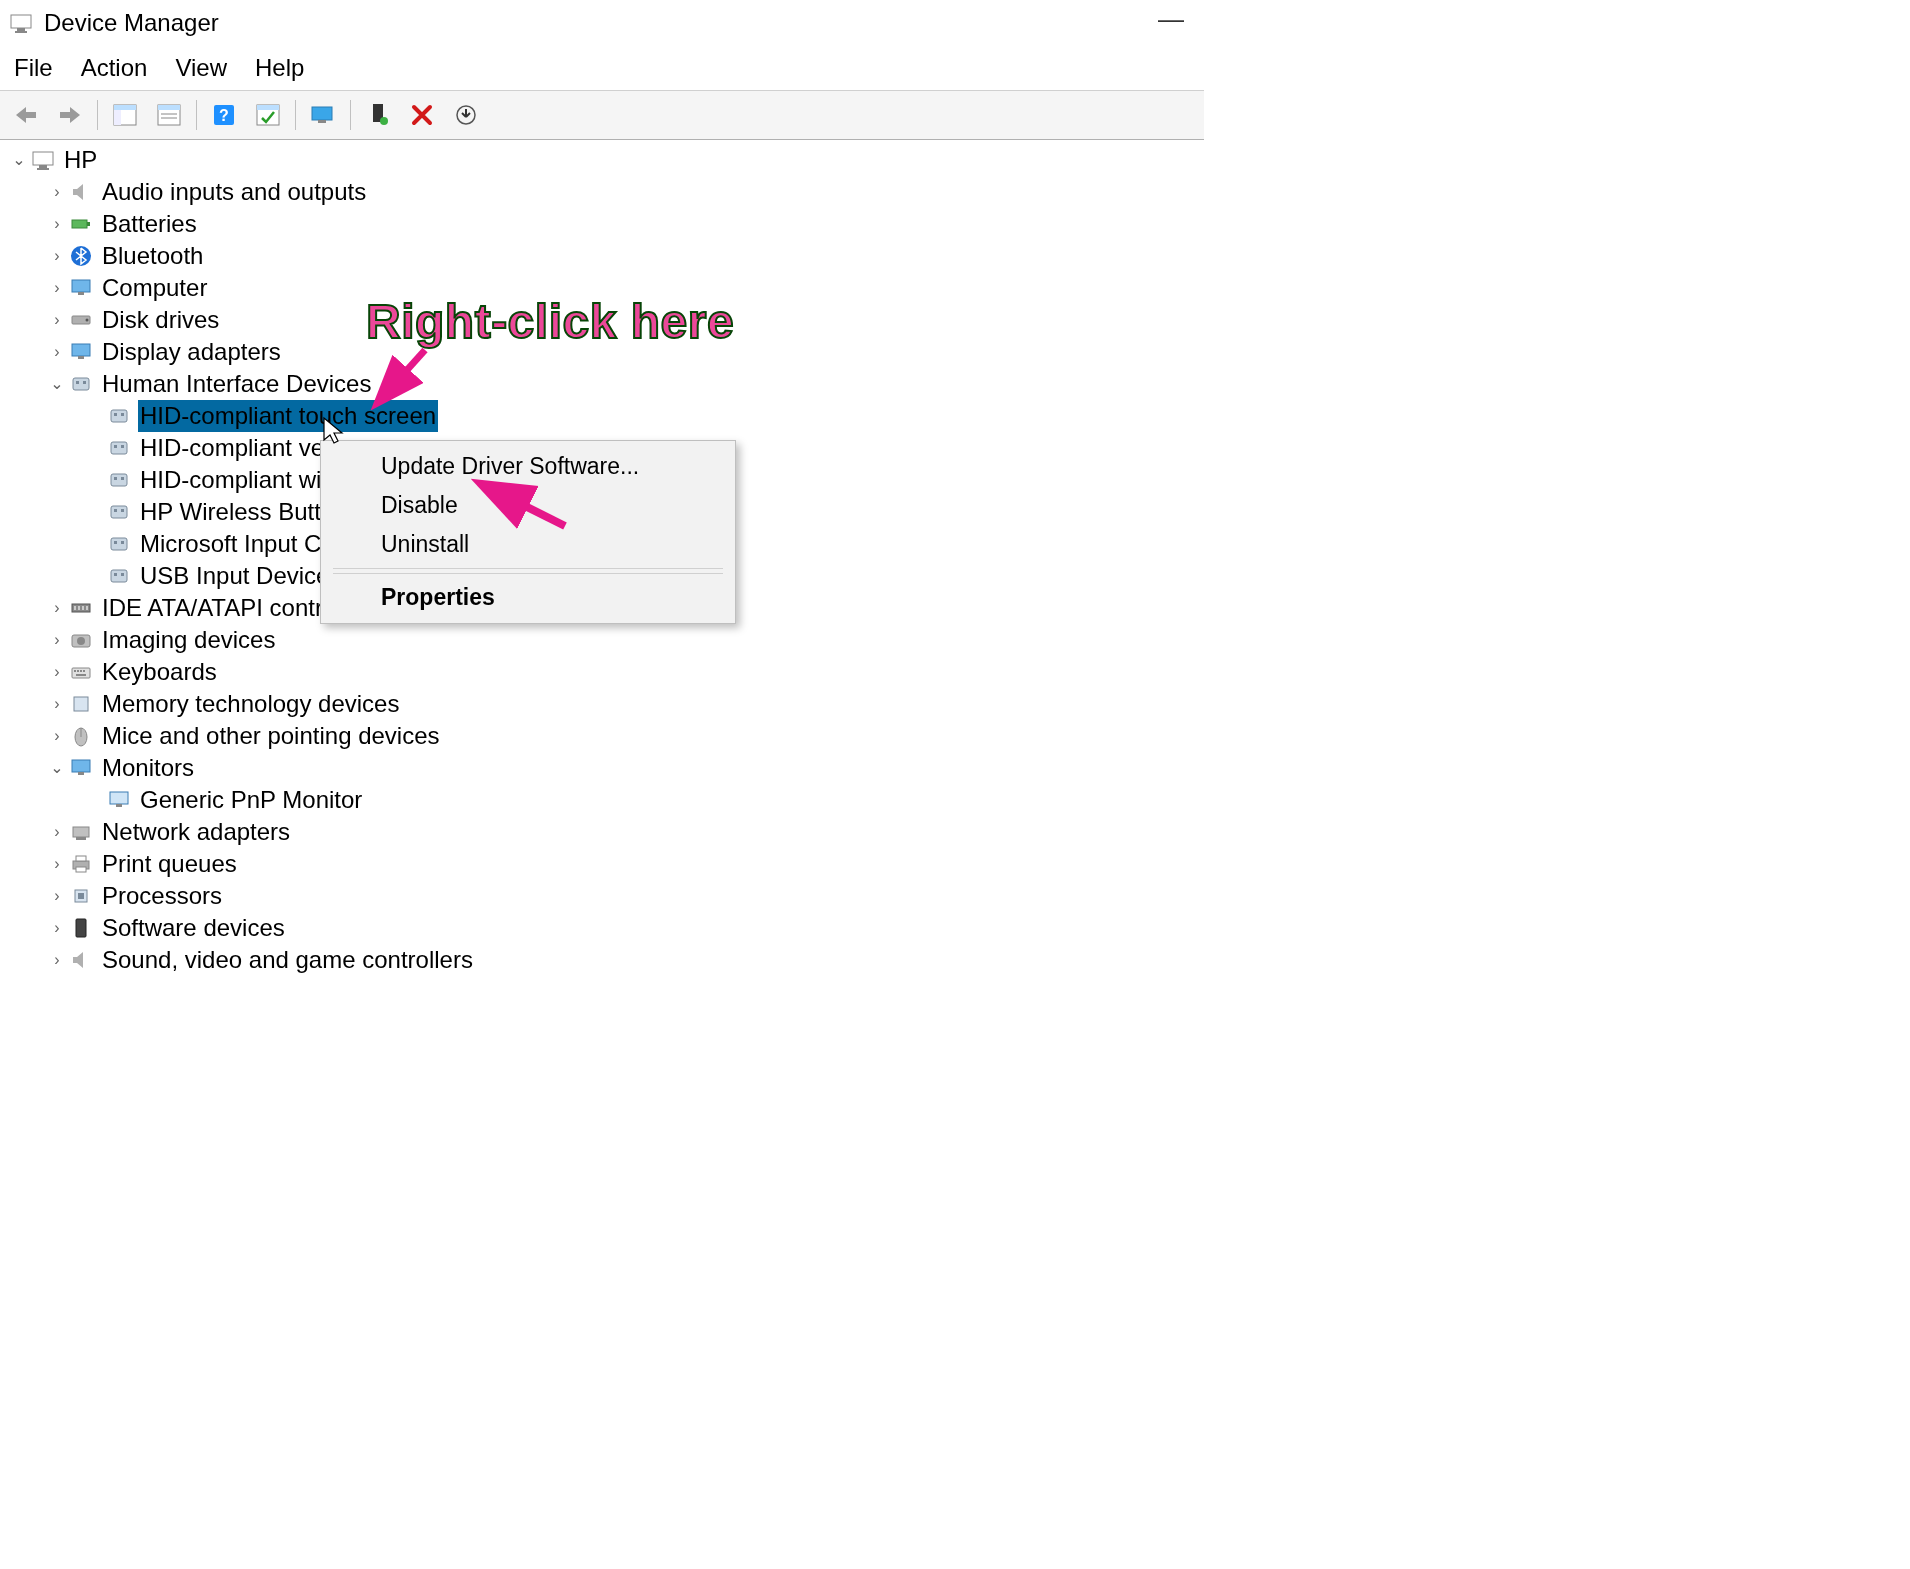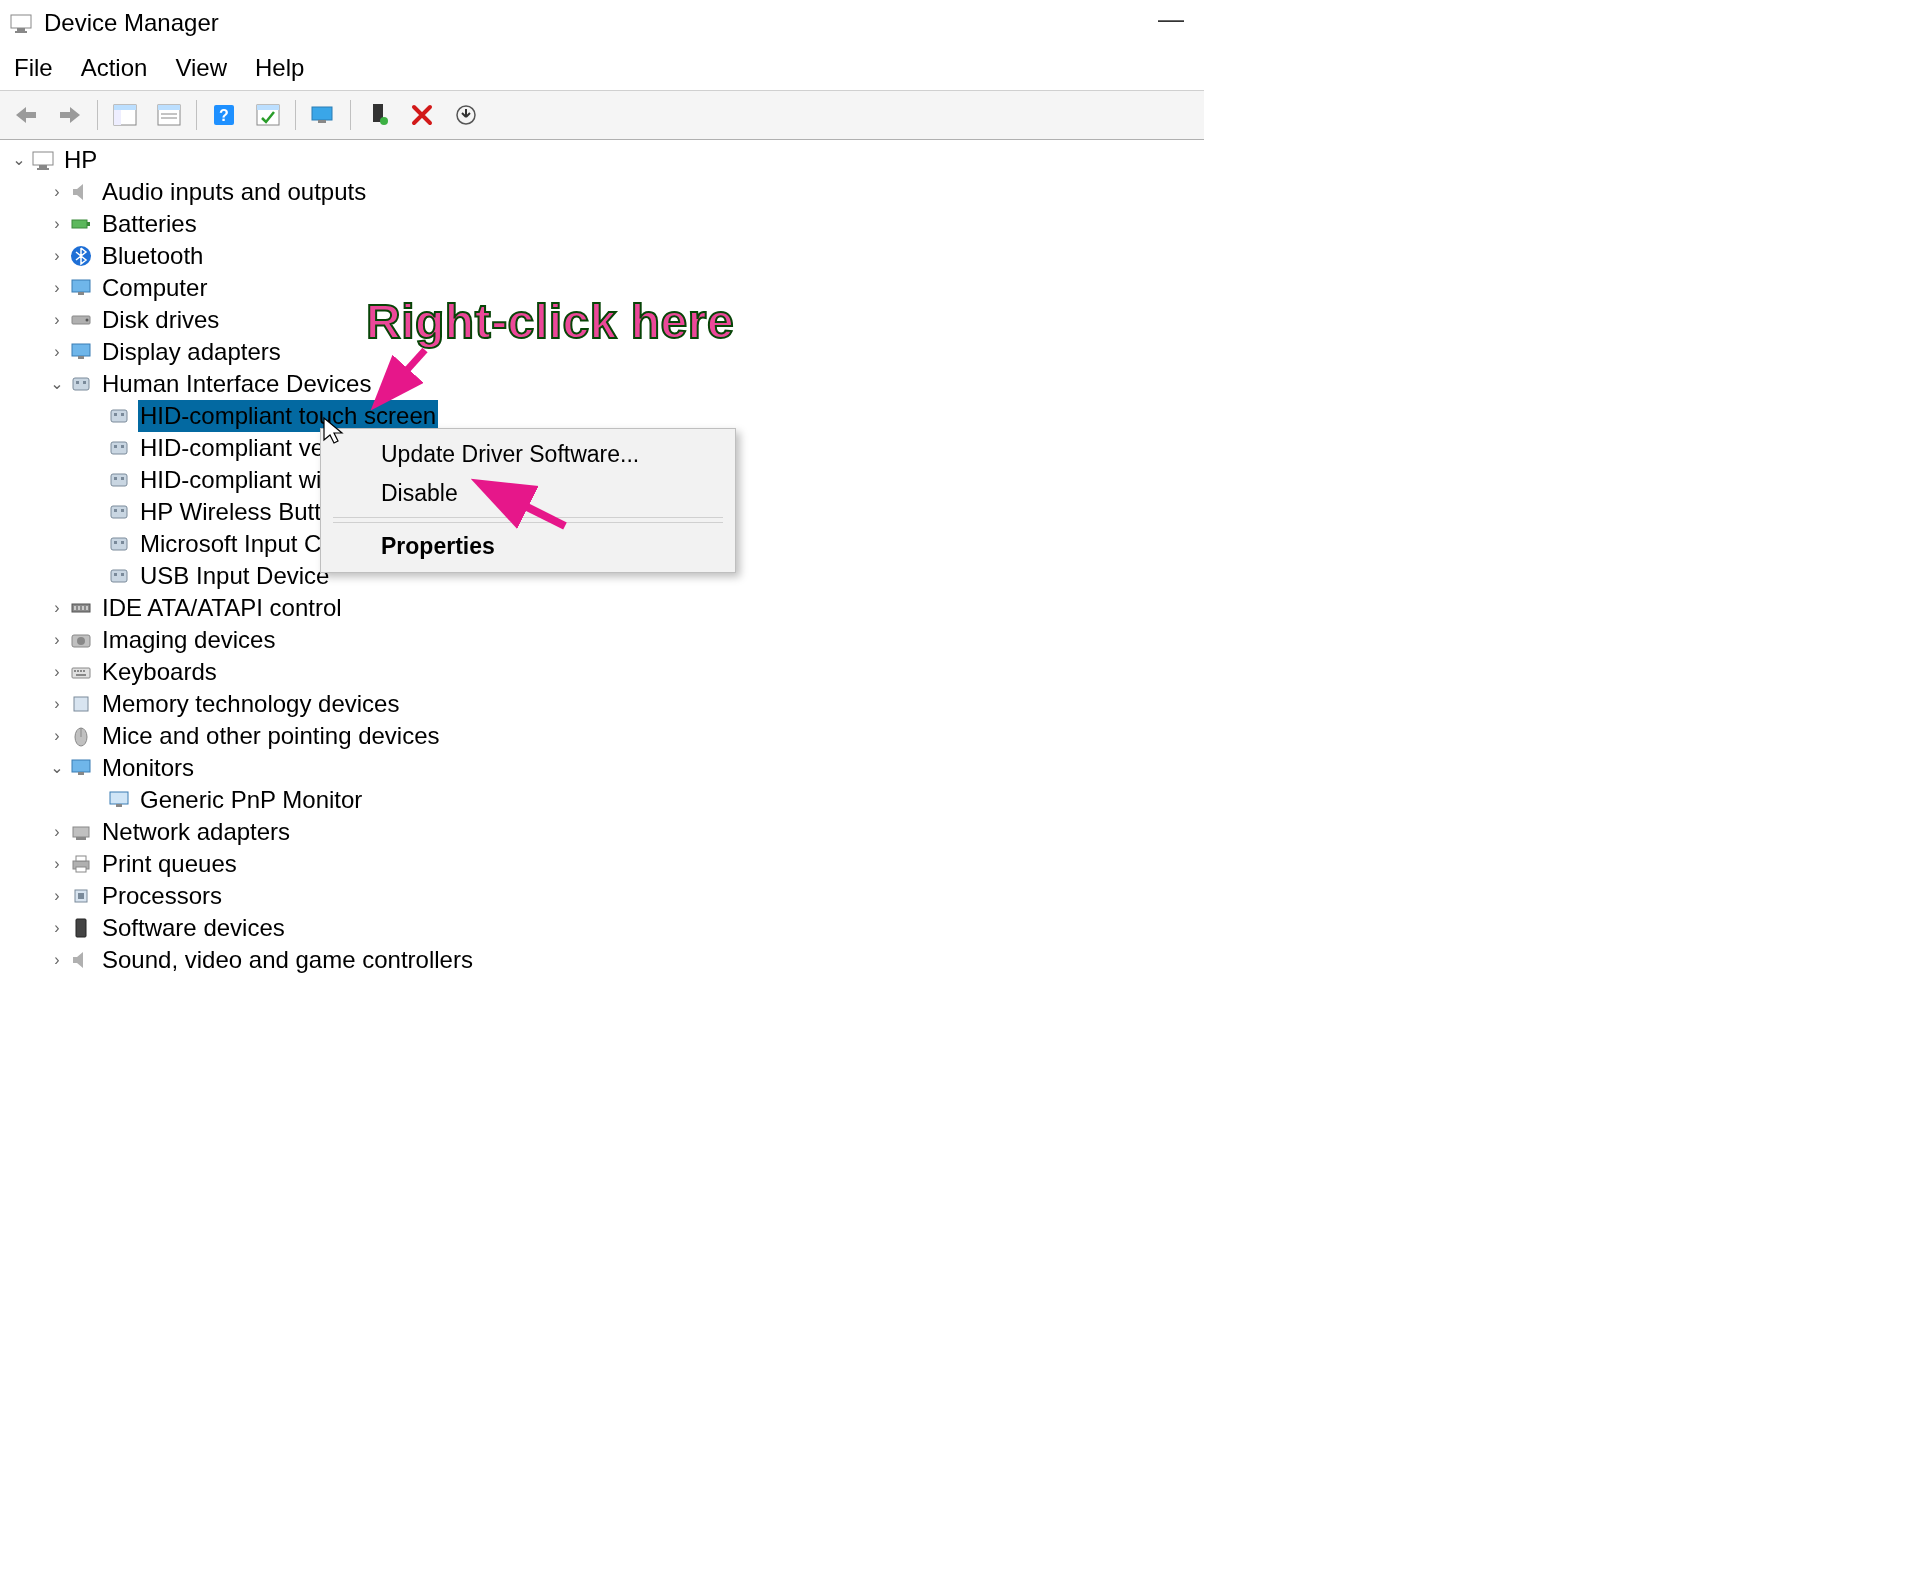--- a/index.html
+++ b/index.html
@@ -14,21 +14,21 @@
   .tree{padding:4px 0 0 8px;font-size:24px;line-height:32px;position:relative}
   .node{display:flex;align-items:center;height:32px;white-space:nowrap}
   .indent0{padding-left:0}
   .indent1{padding-left:38px}
   .indent2{padding-left:76px}
   .caret{width:22px;text-align:center;font-size:16px;color:#666;user-select:none}
   .caret.blank{visibility:hidden}
   .ico{width:26px;height:26px;margin-right:6px;display:inline-flex;align-items:center;justify-content:center}
   .node-label{padding:0 2px}
   .node-label.selected{background:#0369a1}
-  .context-menu{position:absolute;left:320px;top:428px;width:410px;background:#f2f2f2;border:1px solid #bfbfbf;box-shadow:4px 4px 8px rgba(0,0,0,0.25);padding:6px 2px;font-size:23px}
+  .context-menu{position:absolute;left:320px;top:440px;width:410px;background:#f2f2f2;border:1px solid #bfbfbf;box-shadow:4px 4px 8px rgba(0,0,0,0.25);padding:6px 2px;font-size:23px}
   .context-menu .cm-item{padding:6px 24px 6px 58px;cursor:default}
   .context-menu .cm-item.bold{font-weight:700}
   .context-menu .cm-sep{height:1px;background:#d0d0d0;margin:4px 10px}
   .annotation-text{position:absolute;left:366px;top:294px;font-size:48px;font-weight:800;color:#ec4899;-webkit-text-stroke:2px #074507;letter-spacing:0.5px}
   .cursor-overlay{position:absolute;left:322px;top:416px;pointer-events:none}
   .minimize-btn{position:absolute;top:4px;right:20px;font-size:26px;color:#333}
   svg{display:block}
 </style>
 </head>
 <body>
@@ -415,20 +415,21 @@
           </svg>
         </span>
       <span class="node-label">Sound, video and game controllers</span>
     </div>
 
   </div>
 
   <div class="context-menu">
     <div class="cm-item">Update Driver Software...</div>
     <div class="cm-item">Disable</div>
+    <div class="cm-item">Uninstall</div>
     <div class="cm-sep"></div>
     <div class="cm-sep"></div>
     <div class="cm-item bold">Properties</div>
   </div>
 
   <div class="annotation-text">Right-click here</div>
 
   <svg style="position:absolute;left:360px;top:340px;pointer-events:none" width="80" height="80">
     <defs>
         <marker id="ah1" markerWidth="8" markerHeight="8" refX="6" refY="3" orient="auto">

